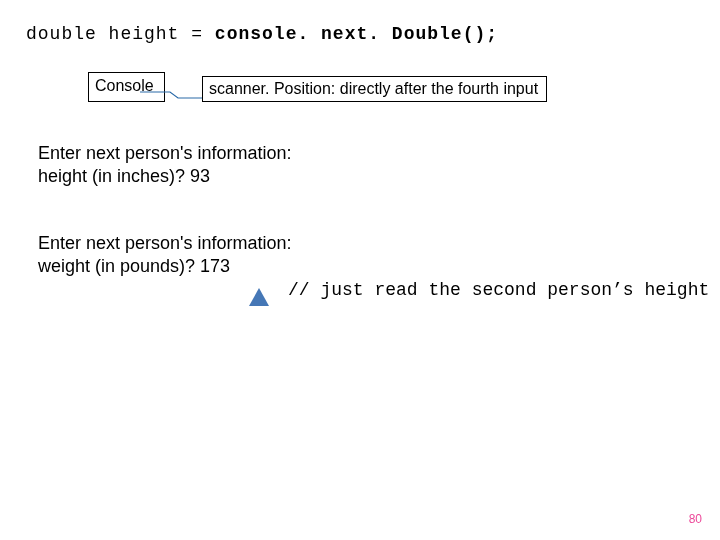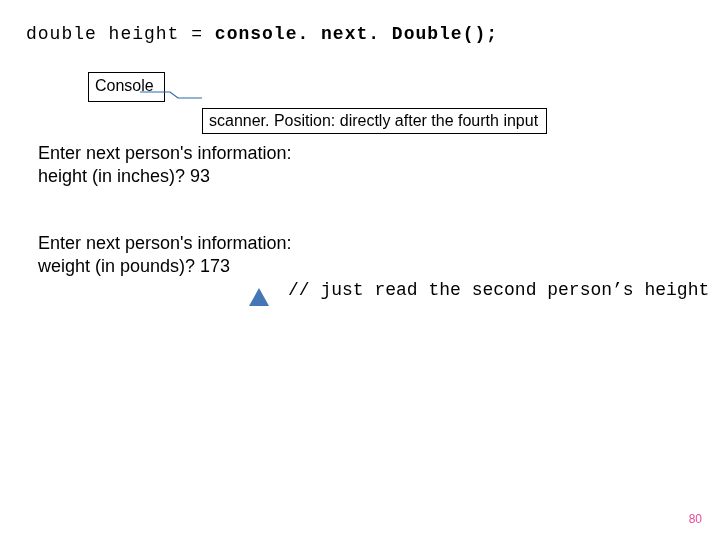--- a/index.html
+++ b/index.html
@@ -32,21 +32,20 @@
     margin-left: 32px;
   }
   .scanner-box {
     position: absolute;
     top: 76px;
     left: 202px;
     border: 1px solid #000;
     padding: 3px 8px 3px 6px;
     font-family: Arial, sans-serif;
     font-size: 16px;
-    margin-top: 32px;
   }
   .connector {
     position: absolute;
     top: 88px;
     left: 140px;
     width: 62px;
     height: 2px;
   }
   .connector svg { display: block; }
   .block1 {

